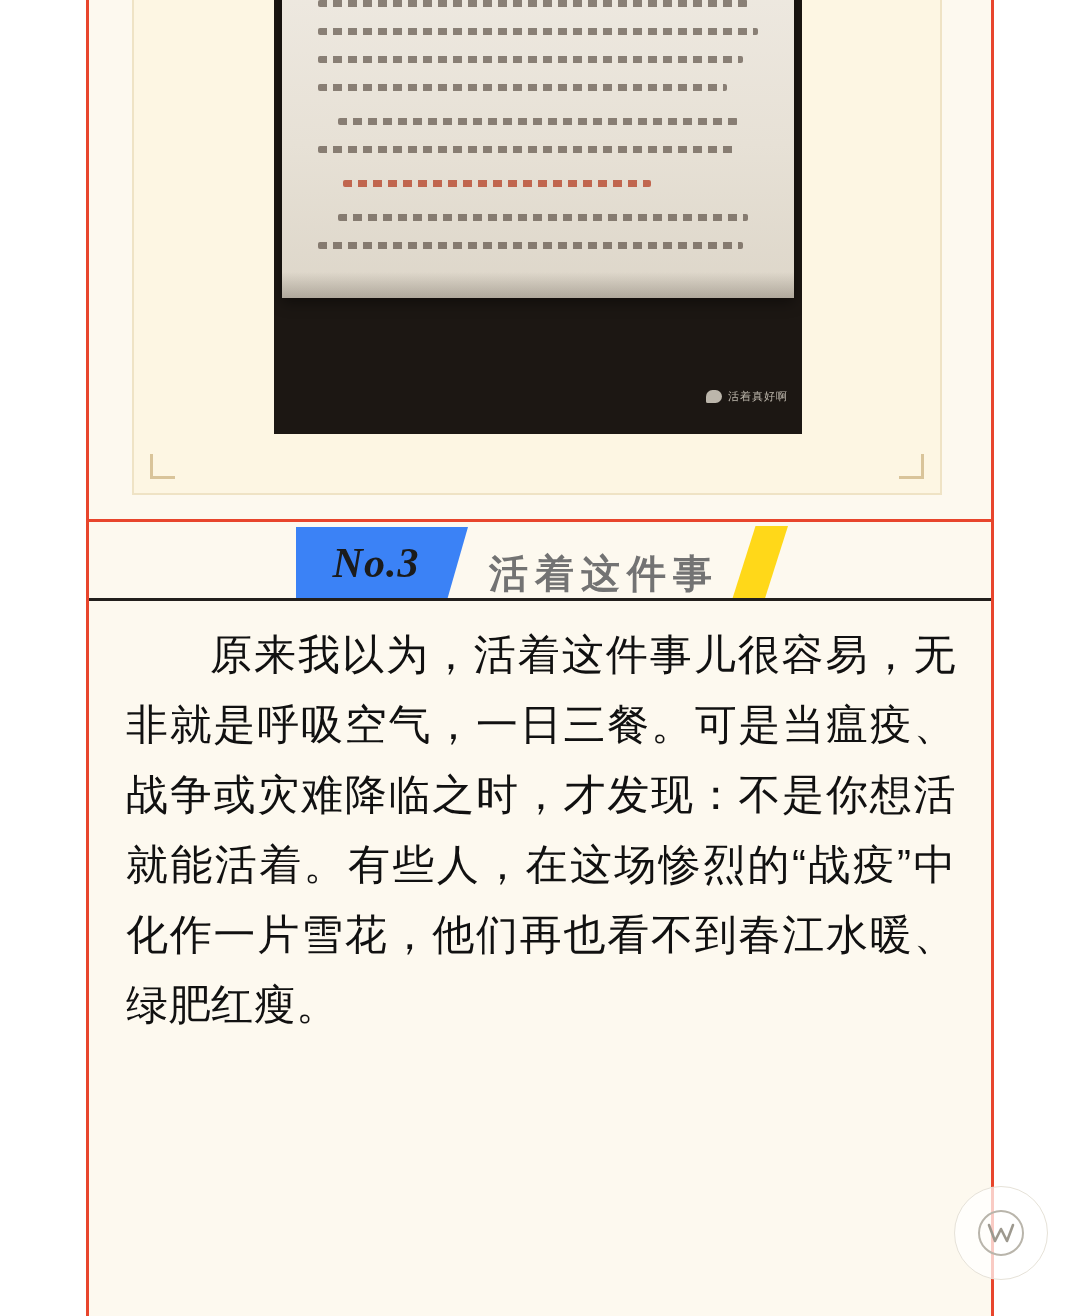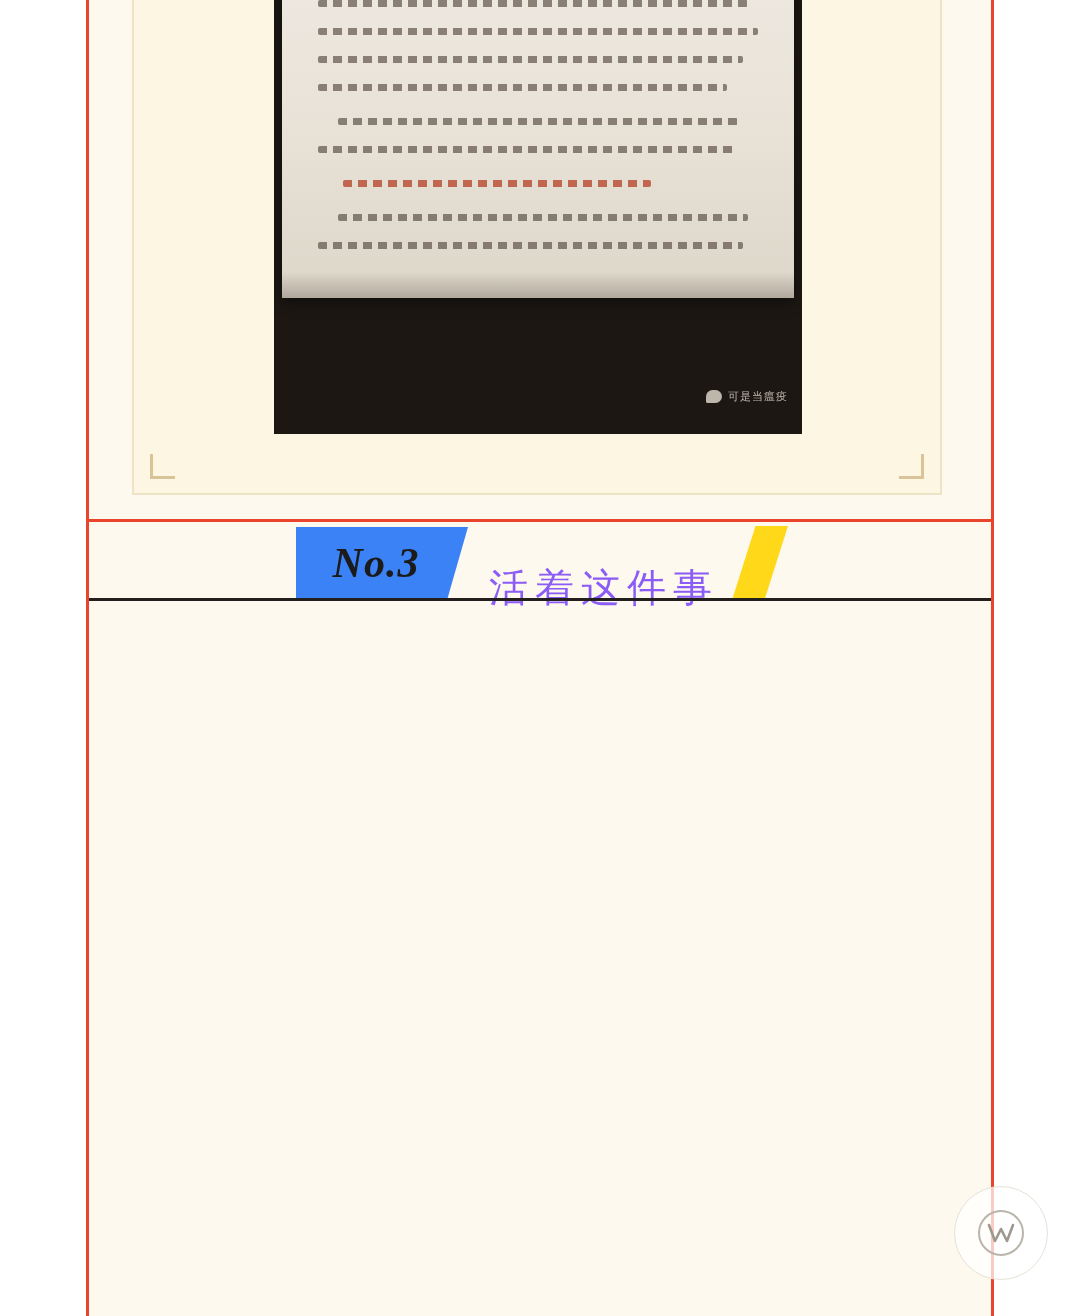--- a/index.html
+++ b/index.html
@@ -167,25 +167,25 @@
     font-style: italic;
     font-weight: 700;
     font-size: 42px;
     color: #1b1b1b;
     letter-spacing: 1px;
     transform: translateX(-6px);
   }
   .sec-title {
     position: absolute;
     left: 400px;
-    top: 42px;
+    top: 28px;
     font-size: 39px;
-    font-weight: 400;
+    font-weight: 700;
     letter-spacing: 7px;
-    color: #8b5cf6;
+    color: #737373;
     font-family: "Liberation Sans", sans-serif;
   }
   .slash {
     position: absolute;
     left: 643px;
     top: 7px;
     width: 56px;
     height: 74px;
     background: #ffd819;
     clip-path: polygon(42% 0, 100% 0, 58% 100%, 0 100%);
@@ -246,37 +246,38 @@
         <span class="hs-line" style="top:100px; width:83%;"></span>
         <span class="hs-line" style="top:128px; width:80%;"></span>
         <span class="hs-line" style="top:162px; left:11%; width:78%;"></span>
         <span class="hs-line" style="top:190px; width:82%;"></span>
         <span class="hs-line red" style="top:224px; left:12%; width:60%;"></span>
         <span class="hs-line" style="top:258px; left:11%; width:80%;"></span>
         <span class="hs-line" style="top:286px; width:83%;"></span>
       </div>
       <div class="photo-watermark">
         <span class="wm-dot"></span>
-        <span>可是当瘟疫</span>
+        <span>活着真好啊</span>
       </div>
     </div>
   </div>
 
   <div class="sec-divider top"></div>
 
   <div class="header-band">
     <div class="no-tag">
       <span>No.3</span>
     </div>
     <div class="sec-title">活着这件事</div>
     <div class="slash"></div>
     <div class="header-rule"></div>
   </div>
 
   <div class="body-copy">
+    <p>原来我以为，活着这件事儿很容易，无非就是呼吸空气，一日三餐。可是当瘟疫、战争或灾难降临之时，才发现：不是你想活就能活着。有些人，在这场惨烈的“战疫”中化作一片雪花，他们再也看不到春江水暖、绿肥红瘦。</p>
   </div>
 
   <div class="rule-left"></div>
   <div class="rule-right"></div>
 
   <div class="w-badge">
     <svg width="50" height="50" viewBox="0 0 50 50">
       <circle cx="25" cy="25" r="22" fill="none" stroke="#b9b5ab" stroke-width="2"></circle>
       <path d="M13 17 L19 33 L25 21 L31 33 L37 17" fill="none" stroke="#9d998f" stroke-width="2.6" stroke-linecap="round" stroke-linejoin="round"></path>
     </svg>

